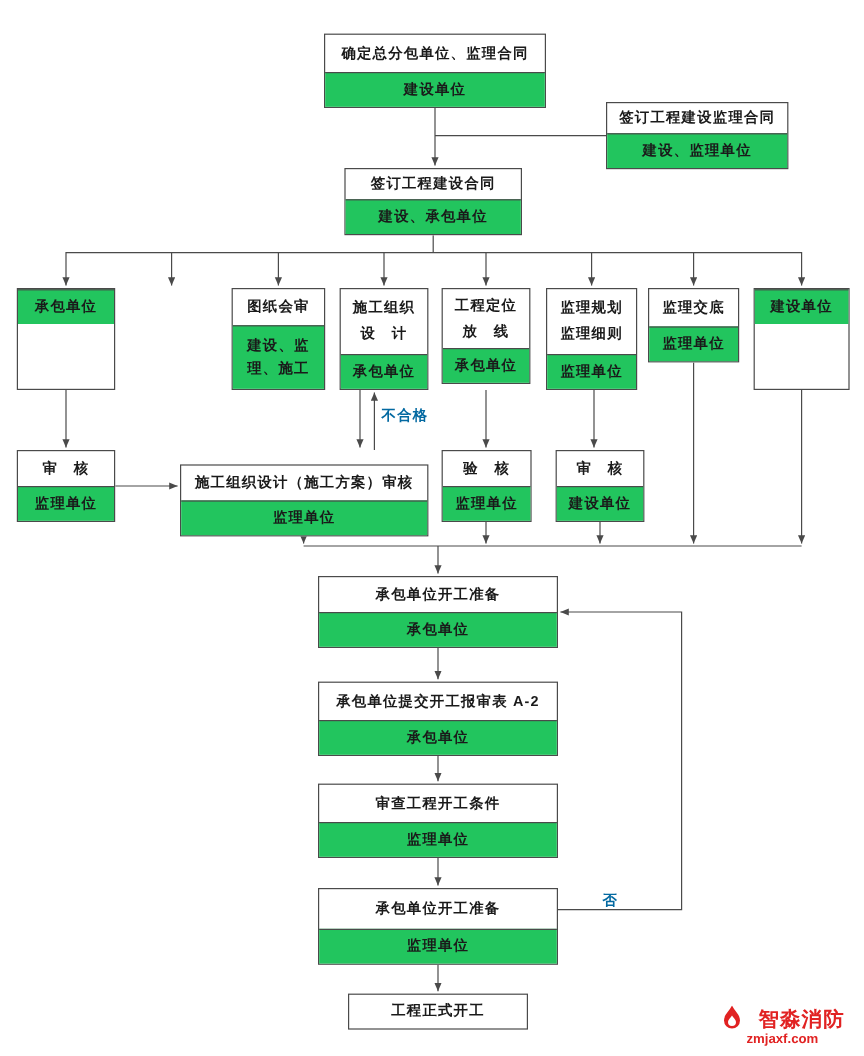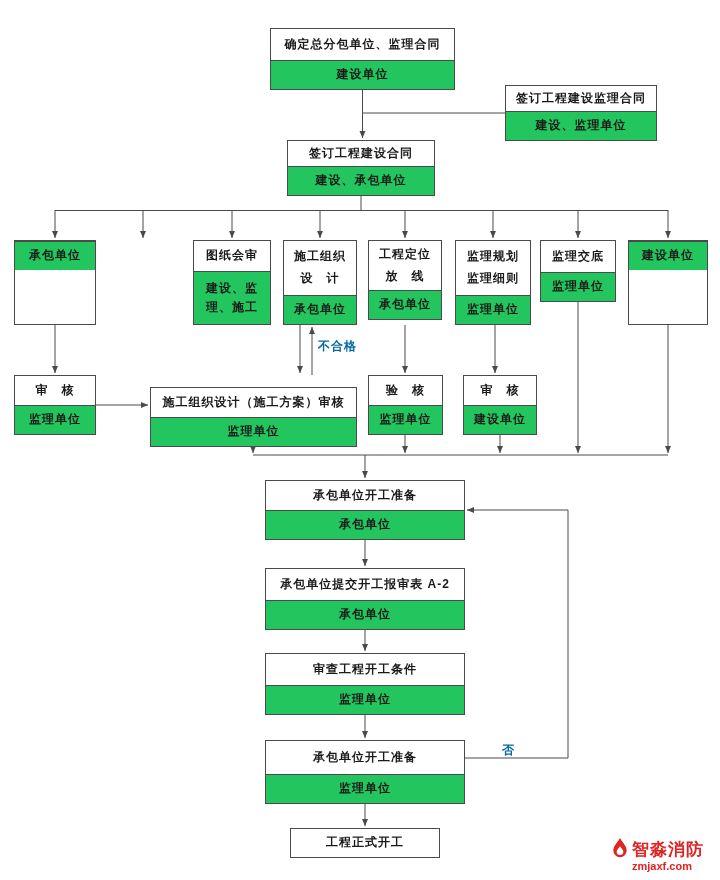--- a/index.html
+++ b/index.html
@@ -21,21 +21,21 @@
     height:28px; display:flex; align-items:center; justify-content:center;
     text-align:center; background:#22c55e; border-top:1px solid #4a4a4a;
     font-size:12px; font-weight:bold; letter-spacing:1px; white-space:pre-line;
     line-height:1.6; color:#1a1a1a;
   }
   .flabel {
     position:absolute; font-size:12px; font-weight:bold;
     color:#0369a1; letter-spacing:1px;
   }
   .logo { position:absolute; right:16px; bottom:8px; color:#e12222; }
-  .logo-row { display:flex; align-items:flex-end; gap:3px; }
+  .logo-row { display:flex; align-items:flex-end; gap:13px; }
   .logo-name { font-size:17px; font-weight:bold; letter-spacing:1px; line-height:1; }
   .logo-site { font-size:11px; font-weight:bold; margin-left:21px; margin-top:2px; }
 </style>
 </head>
 <body>
 
 <div class="canvas">
 
   <svg class="wires" width="720" height="880">
     <defs>

